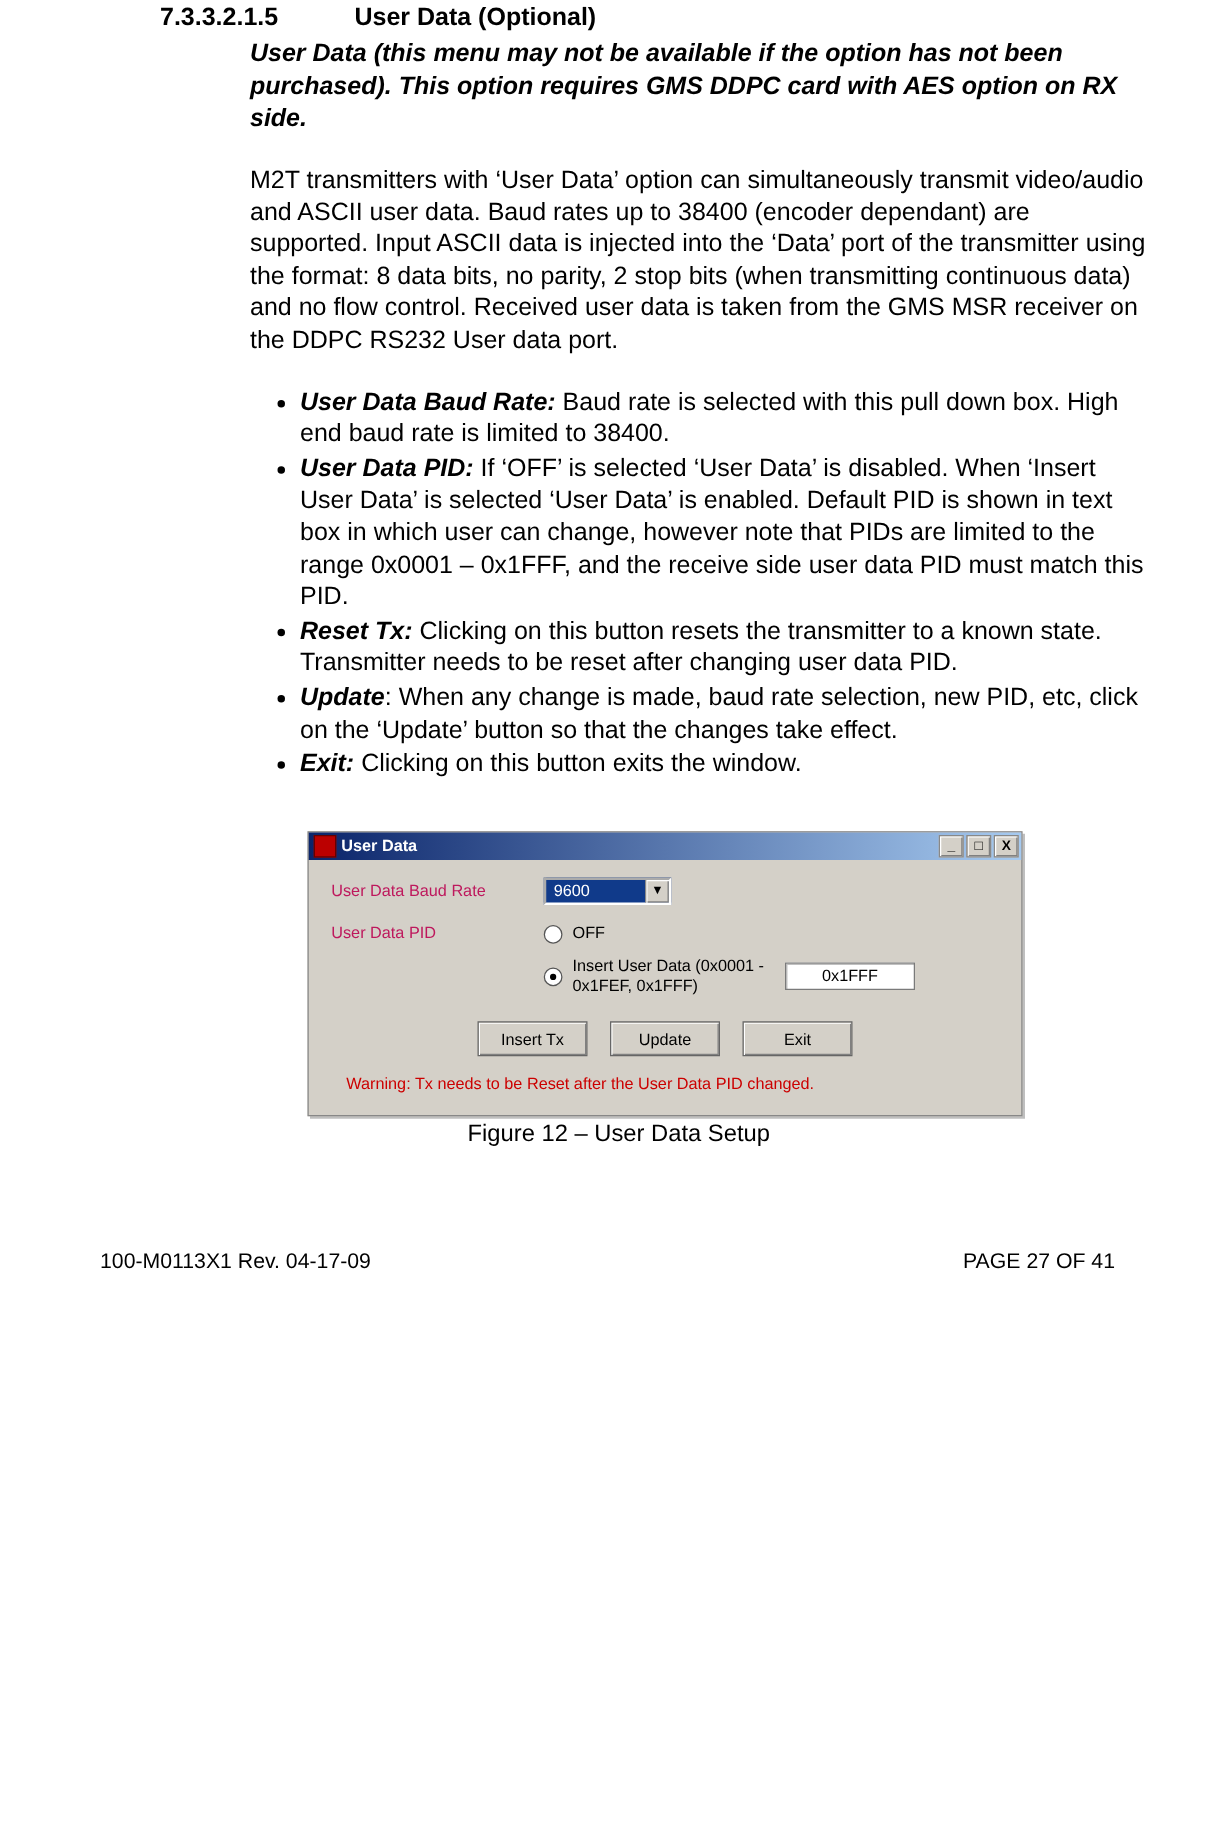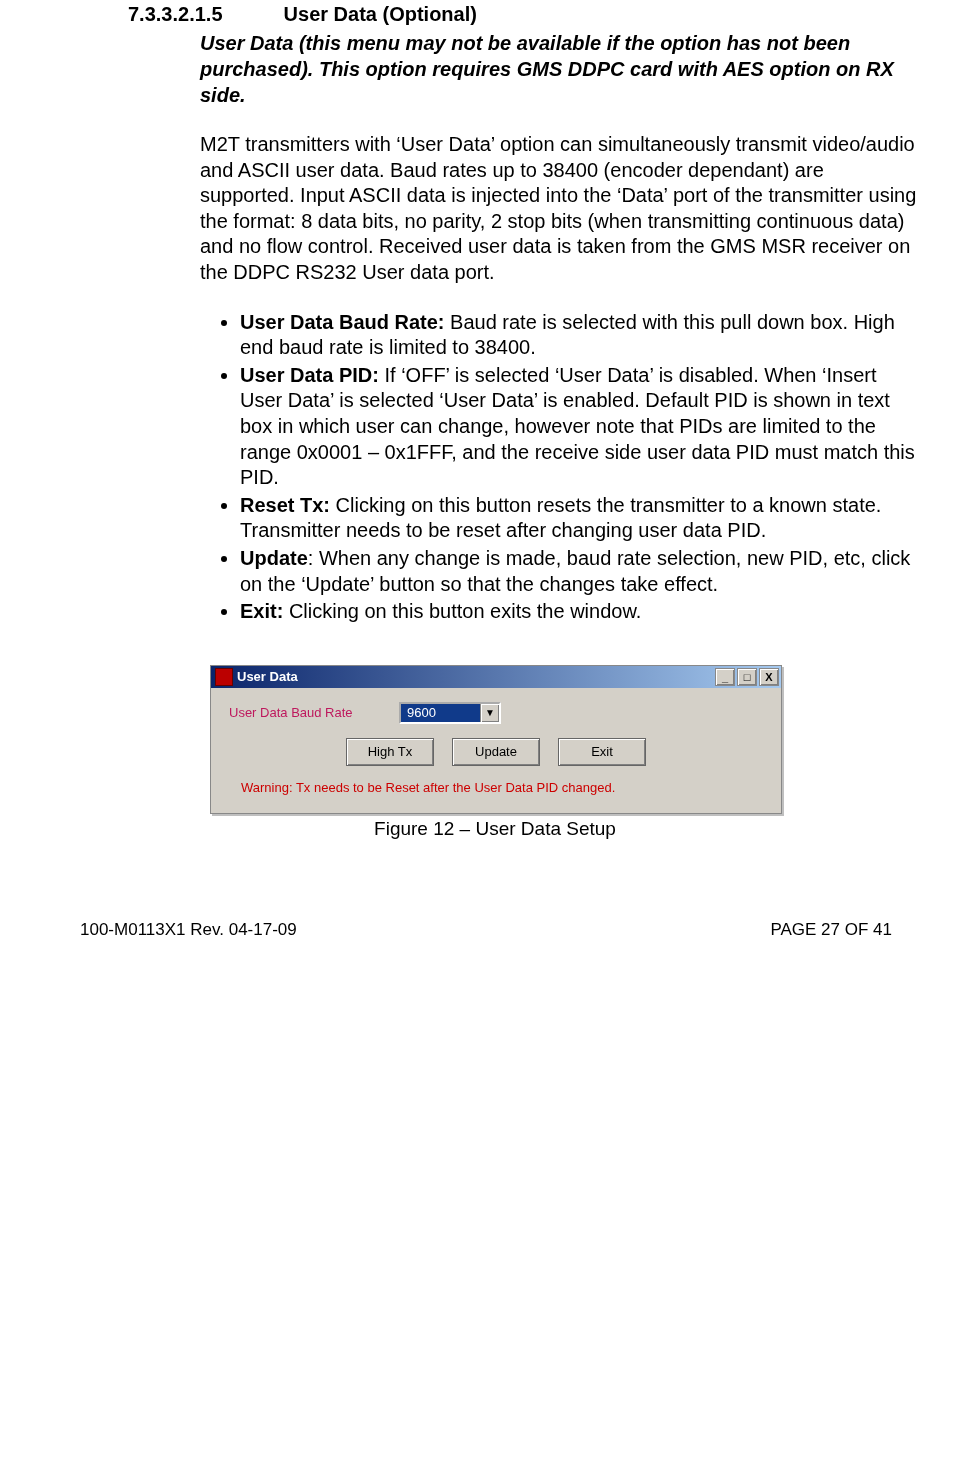--- a/index.html
+++ b/index.html
@@ -32,34 +32,35 @@
   }
   p { margin: 0 0 24px 0; line-height: 1.28; }
   ul.bullets {
     margin: 0 0 24px 0;
     padding-left: 40px;
   }
   ul.bullets li {
     margin-bottom: 2px;
     line-height: 1.28;
   }
-  .b { font-weight: bold; }
+  .b { font-weight: bold; font-style: italic; }
 
   
   .figure-wrap {
     margin: 40px 0 0 110px;
     width: 570px;
   }
   .win {
     width: 570px;
     background: #d4d0c8;
     border: 1px solid #888;
     box-shadow: 2px 2px 0 rgba(0,0,0,.25);
     font-family: Tahoma, Arial, sans-serif;
     font-size: 13px;
+    margin-left: 36px;
   }
   .titlebar {
     display: flex;
     align-items: center;
     background: linear-gradient(to right,#0a246a,#a6caf0);
     color: #fff;
     height: 22px;
     padding: 0 2px 0 4px;
   }
   .titlebar .appicon {
@@ -174,23 +175,37 @@
 
       <div class="win-body">
         <div class="row">
           <div class="lbl">User Data Baud Rate</div>
           <div class="combo">
             <div class="val">9600</div>
             <div class="drop">▼</div>
           </div>
         </div>
 
+        <div class="row" style="align-items:flex-start;">
+          <div class="lbl">User Data PID</div>
+          <div style="flex:1;">
+            <div class="radio-row">
+              <div class="radio"></div>
+              <div class="radio-label">OFF</div>
+            </div>
+            <div class="radio-row" style="margin-top:10px; align-items:center;">
+              <div class="radio selected"></div>
+              <div class="radio-label" style="width:170px;">Insert User Data (0x0001 - 0x1FEF, 0x1FFF)</div>
+              <input class="pid-input" value="0x1FFF" style="">
+            </div>
+          </div>
+        </div>
 
         <div class="btnrow">
-          <div class="wbtn">High Tx</div>
+          <div class="wbtn">Insert Tx</div>
           <div class="wbtn">Update</div>
           <div class="wbtn">Exit</div>
         </div>
 
         <div class="warning">Warning: Tx needs to be Reset after the User Data PID changed.</div>
       </div>
     </div>
     <div class="fig-caption">Figure 12 – User Data Setup</div>
   </div>
 

